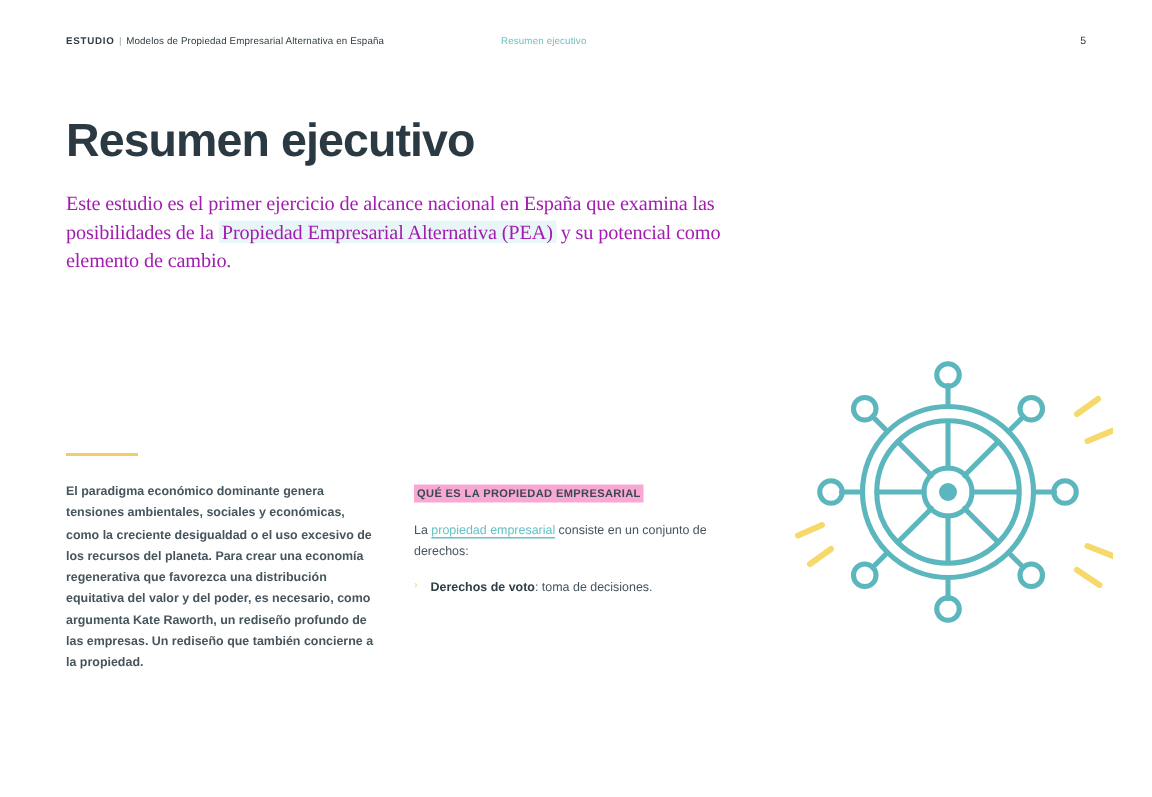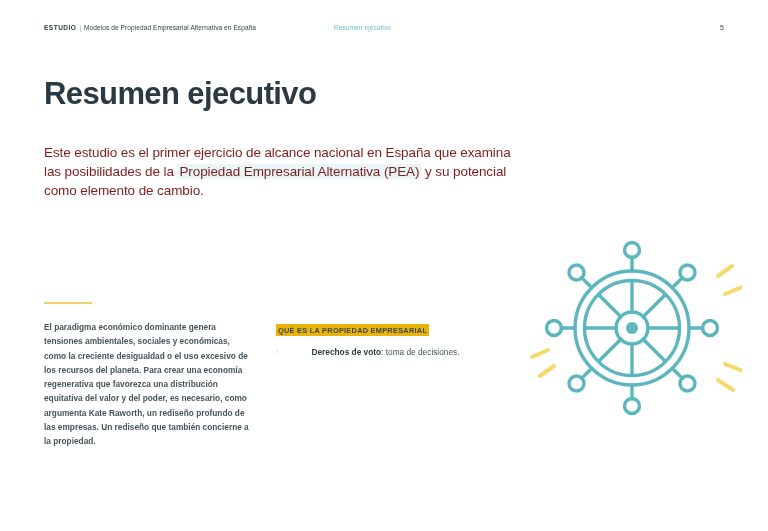--- a/index.html
+++ b/index.html
@@ -68,25 +68,26 @@
   }
   h1.doc-title {
     margin: 0;
     font-size: 31px;
     line-height: 1.05;
     font-weight: bold;
     letter-spacing: -0.6px;
     color: #2b3a42;
   }
   .lede {
-    margin-top: 32px;
+    margin-top: 15px;
     font-size: 13.5px;
     line-height: 1.42;
-    color: #7f1d1d;
+    color: #a21caf;
     letter-spacing: -0.1px;
+    font-family: Liberation Serif, serif;
   }
   .lede .hl {
     background: #e9f6f7;
     padding: 0 2px;
     border-radius: 1px;
   }
 
   
   .rule {
     position: absolute;
@@ -113,21 +114,21 @@
     left: 276px;
     top: 318px;
     width: 208px;
   }
   .kicker {
     display: inline;
     font-size: 7.4px;
     font-weight: bold;
     letter-spacing: 0.25px;
     color: #3a484f;
-    background: #eab308;
+    background: #f9a8d4;
     padding: 1.5px 2px 1.5px 2px;
     box-decoration-break: clone;
     -webkit-box-decoration-break: clone;
   }
   .col-right p.body {
     margin: 10px 0 0 0;
     font-size: 8.3px;
     line-height: 1.72;
     color: #46555d;
   }
@@ -141,21 +142,20 @@
     margin: 9px 0 0 0;
     padding: 0;
   }
   ul.bullets li {
     position: relative;
     padding-left: 11px;
     font-size: 8.3px;
     line-height: 1.72;
     margin-bottom: 3px;
     color: #46555d;
-    text-align: center;
   }
   ul.bullets li .chev {
     position: absolute;
     left: 0; top: 0;
     color: #f0cf6a;
     font-size: 7px;
     line-height: 1.9;
   }
   ul.bullets li b { color: #2f3d45; }
 
@@ -191,20 +191,23 @@
 
 <div class="rule"></div>
 <div class="col-left">
   <p>El paradigma económico dominante genera tensiones ambientales, sociales y económicas, como la creciente desigualdad o el uso excesivo de los recursos del planeta. Para crear una economía regenerativa que favorezca una distribución equitativa del valor y del poder, es necesario, como argumenta Kate Raworth, un rediseño profundo de las empresas. Un rediseño que también concierne a la propiedad.</p>
 </div>
 
 <div class="col-right">
   <div>
     <span class="kicker">QUÉ ES LA PROPIEDAD EMPRESARIAL</span>
   </div>
+  <p class="body">
+    <span>La </span><a class="link" href="#">propiedad empresarial</a><span> consiste en un conjunto de derechos:</span>
+  </p>
   <ul class="bullets">
     <li>
       <span class="chev">›</span>
       <b>Derechos de voto</b><span>: toma de decisiones.</span>
     </li>
   </ul>
 </div>
 
 <div class="illus">
   <svg width="220" height="220" viewBox="0 0 220 220" fill="none" aria-hidden="true">

